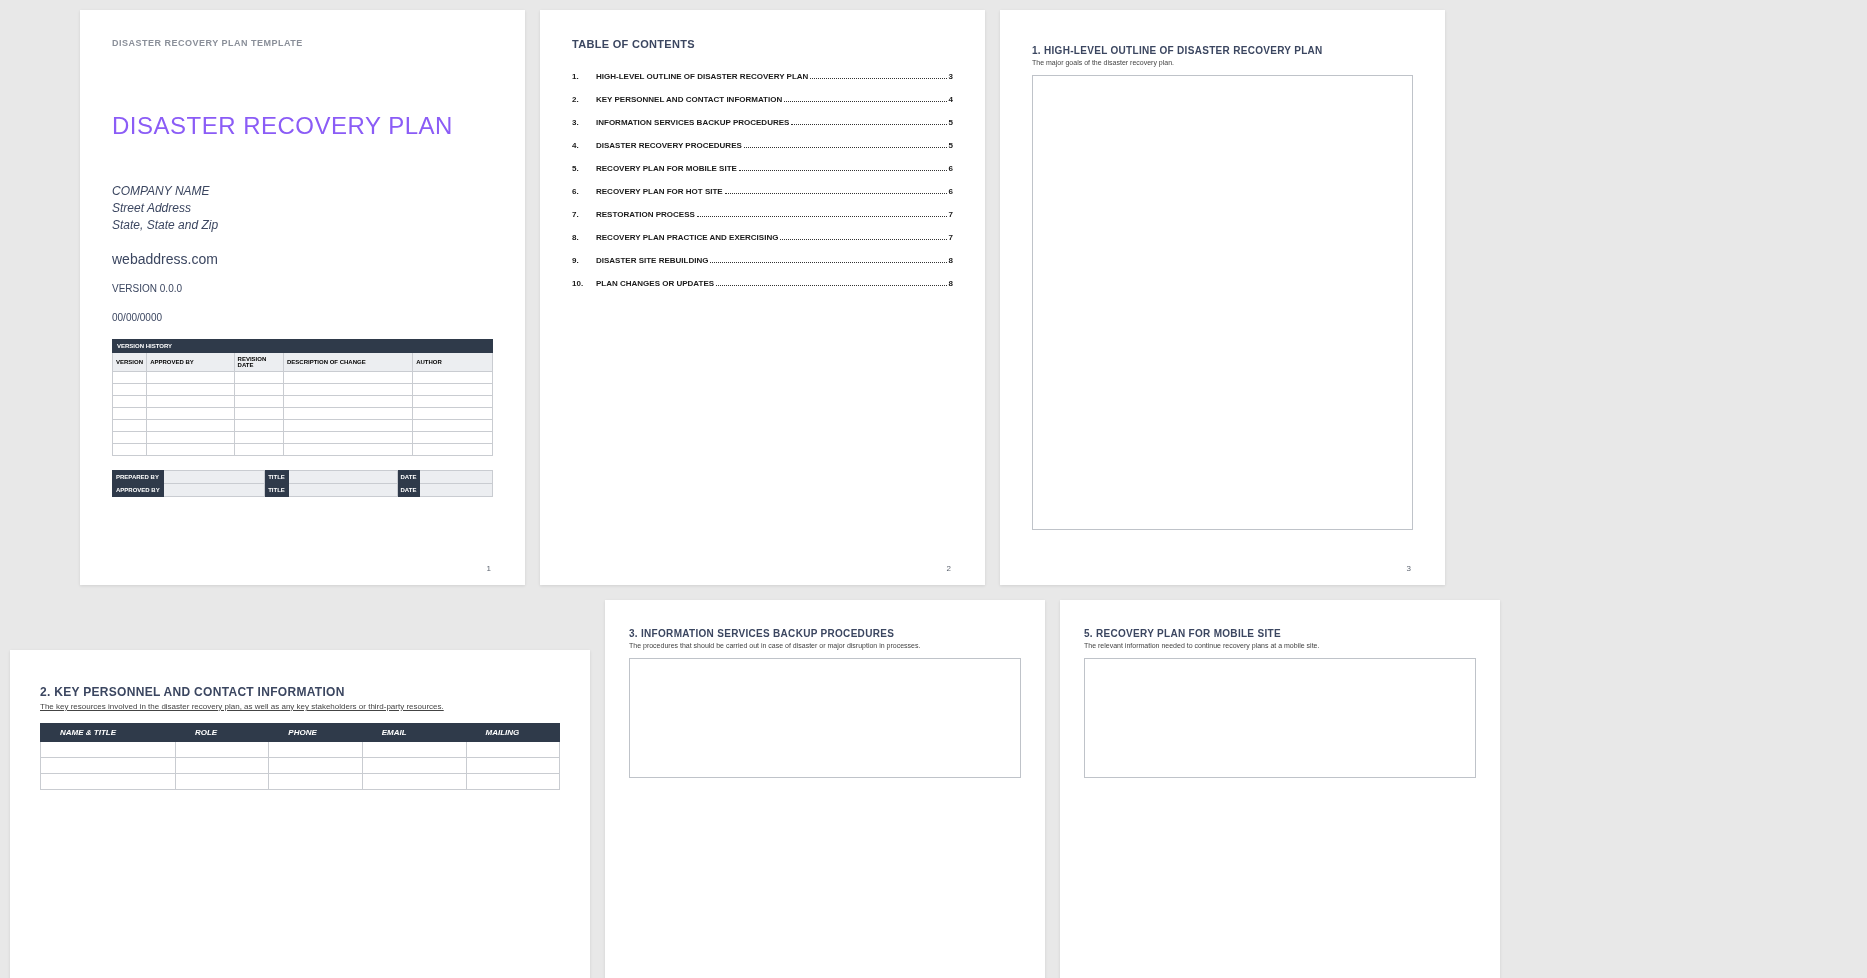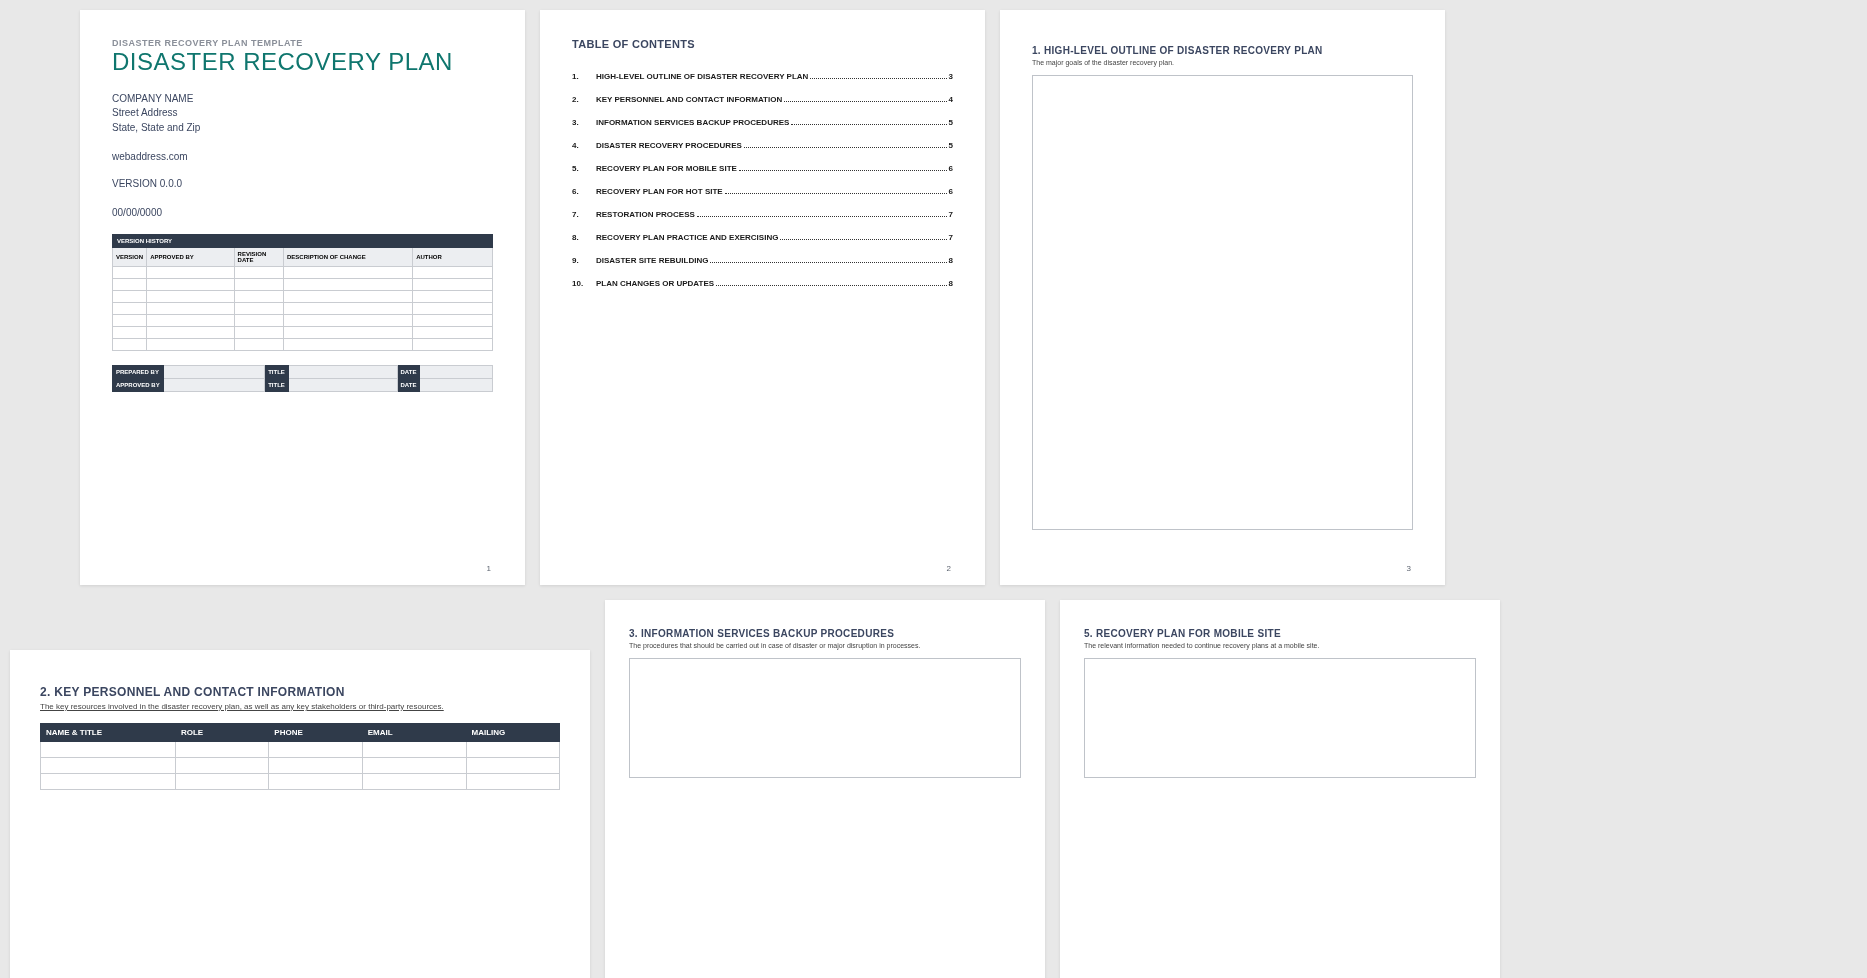--- a/index.html
+++ b/index.html
@@ -24,33 +24,35 @@
   .page5 { left: 605px; top: 600px; width: 440px; height: 390px; padding: 28px 24px 0 24px; }
   .page6 { left: 1060px;top: 600px; width: 440px; height: 390px; padding: 28px 24px 0 24px; }
 
   .tmpl-label {
     color: #8a8f99;
     font-size: 9px;
     font-weight: bold;
     letter-spacing: 0.5px;
   }
   .main-title {
-    color: #0f766e;
+    color: #8b5cf6;
     font-size: 24px;
     font-weight: 400;
     letter-spacing: 0.5px;
+    margin-top: 64px;
     line-height: 1.15;
   }
   .company-block {
-    margin-top: 16px;
-    font-size: 10px;
+    margin-top: 43px;
+    font-size: 12px;
     color: #3b4660;
     line-height: 1.45;
-  }
-  .web { margin-top: 16px; font-size: 10px; color: #3b4660; }
+    font-style: italic;
+  }
+  .web { margin-top: 16px; font-size: 14px; color: #3b4660; }
   .version-line { margin-top: 16px; font-size: 10px; color: #3b4660; }
   .date-line { margin-top: 18px; font-size: 10px; color: #3b4660; }
 
   table { border-collapse: collapse; width: 100%; }
   .vh-table { margin-top: 16px; font-size: 6px; }
   .vh-title { background:#2f3a4a; color:#fff; font-weight:bold; padding:3px 4px; border:1px solid #2f3a4a; }
   .vh-head  { background:#eceef1; font-weight:bold; padding:3px 3px; border:1px solid #c9ccd1; }
   .vh-cell  { padding:3px 3px; border:1px solid #c9ccd1; height:12px; }
 
   .sig-table { margin-top: 14px; font-size: 6px; }
@@ -66,21 +68,21 @@
   .toc-lbl  { white-space:nowrap;margin-left:6px; }
   .toc-dots { flex:1; border-bottom:1px dotted #333; margin:0 2px 1px 2px; height:6px; }
   .toc-pg   { }
 
   .sec-head { color:#3b4660; font-size:10px; font-weight:bold; letter-spacing:0.3px; }
   .sec-sub  { font-size:7px; color:#444; margin-top:3px; }
   .sec-box  { border:1px solid #bfc3c9; margin-top:9px; height:455px; }
 
   .p4 .sec-sub { font-size:8px;text-decoration:underline; }
   .p4-table { margin-top:12px; font-size:8px; width:100%; }
-  .p4-h { background:#2f3a4a; color:#fff; font-weight:bold; padding:4px 5px; border:1px solid #2f3a4a; text-align:left; }
+  .p4-h { background:#2f3a4a; color:#fff; font-weight:bold; padding:4px 19px; border:1px solid #2f3a4a; text-align:left;font-style:italic; }
   .p4-c { border:1px solid #c9ccd1; height:16px; }
 
   .p5-box { border:1px solid #bfc3c9; margin-top:9px; height:120px; }
   .p6-box { border:1px solid #bfc3c9; margin-top:9px; height:120px; }
 </style>
 </head>
 <body>
 
 <div class="page page1">
   <div class="tmpl-label">DISASTER RECOVERY PLAN TEMPLATE</div>

